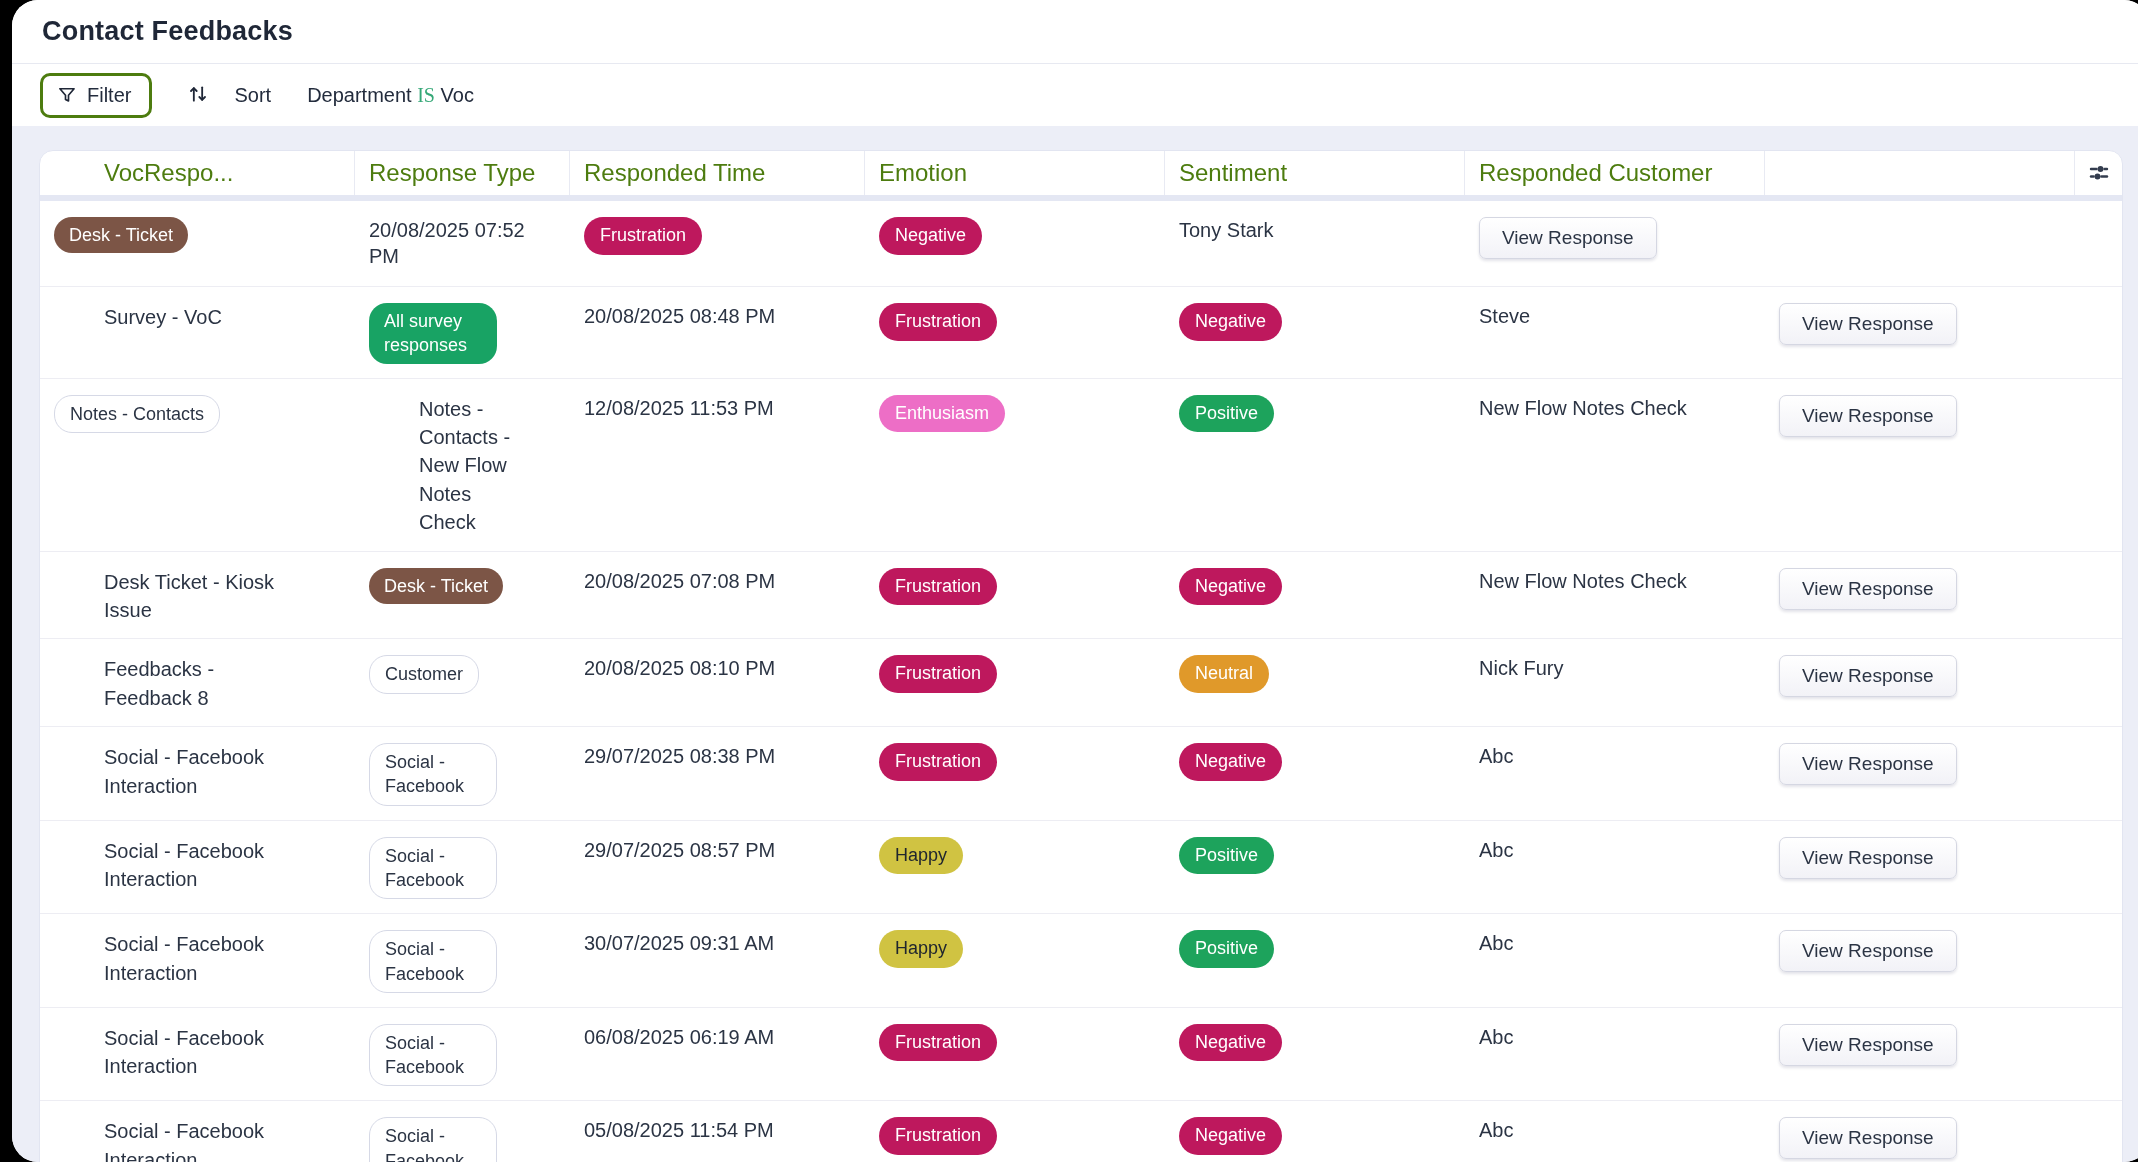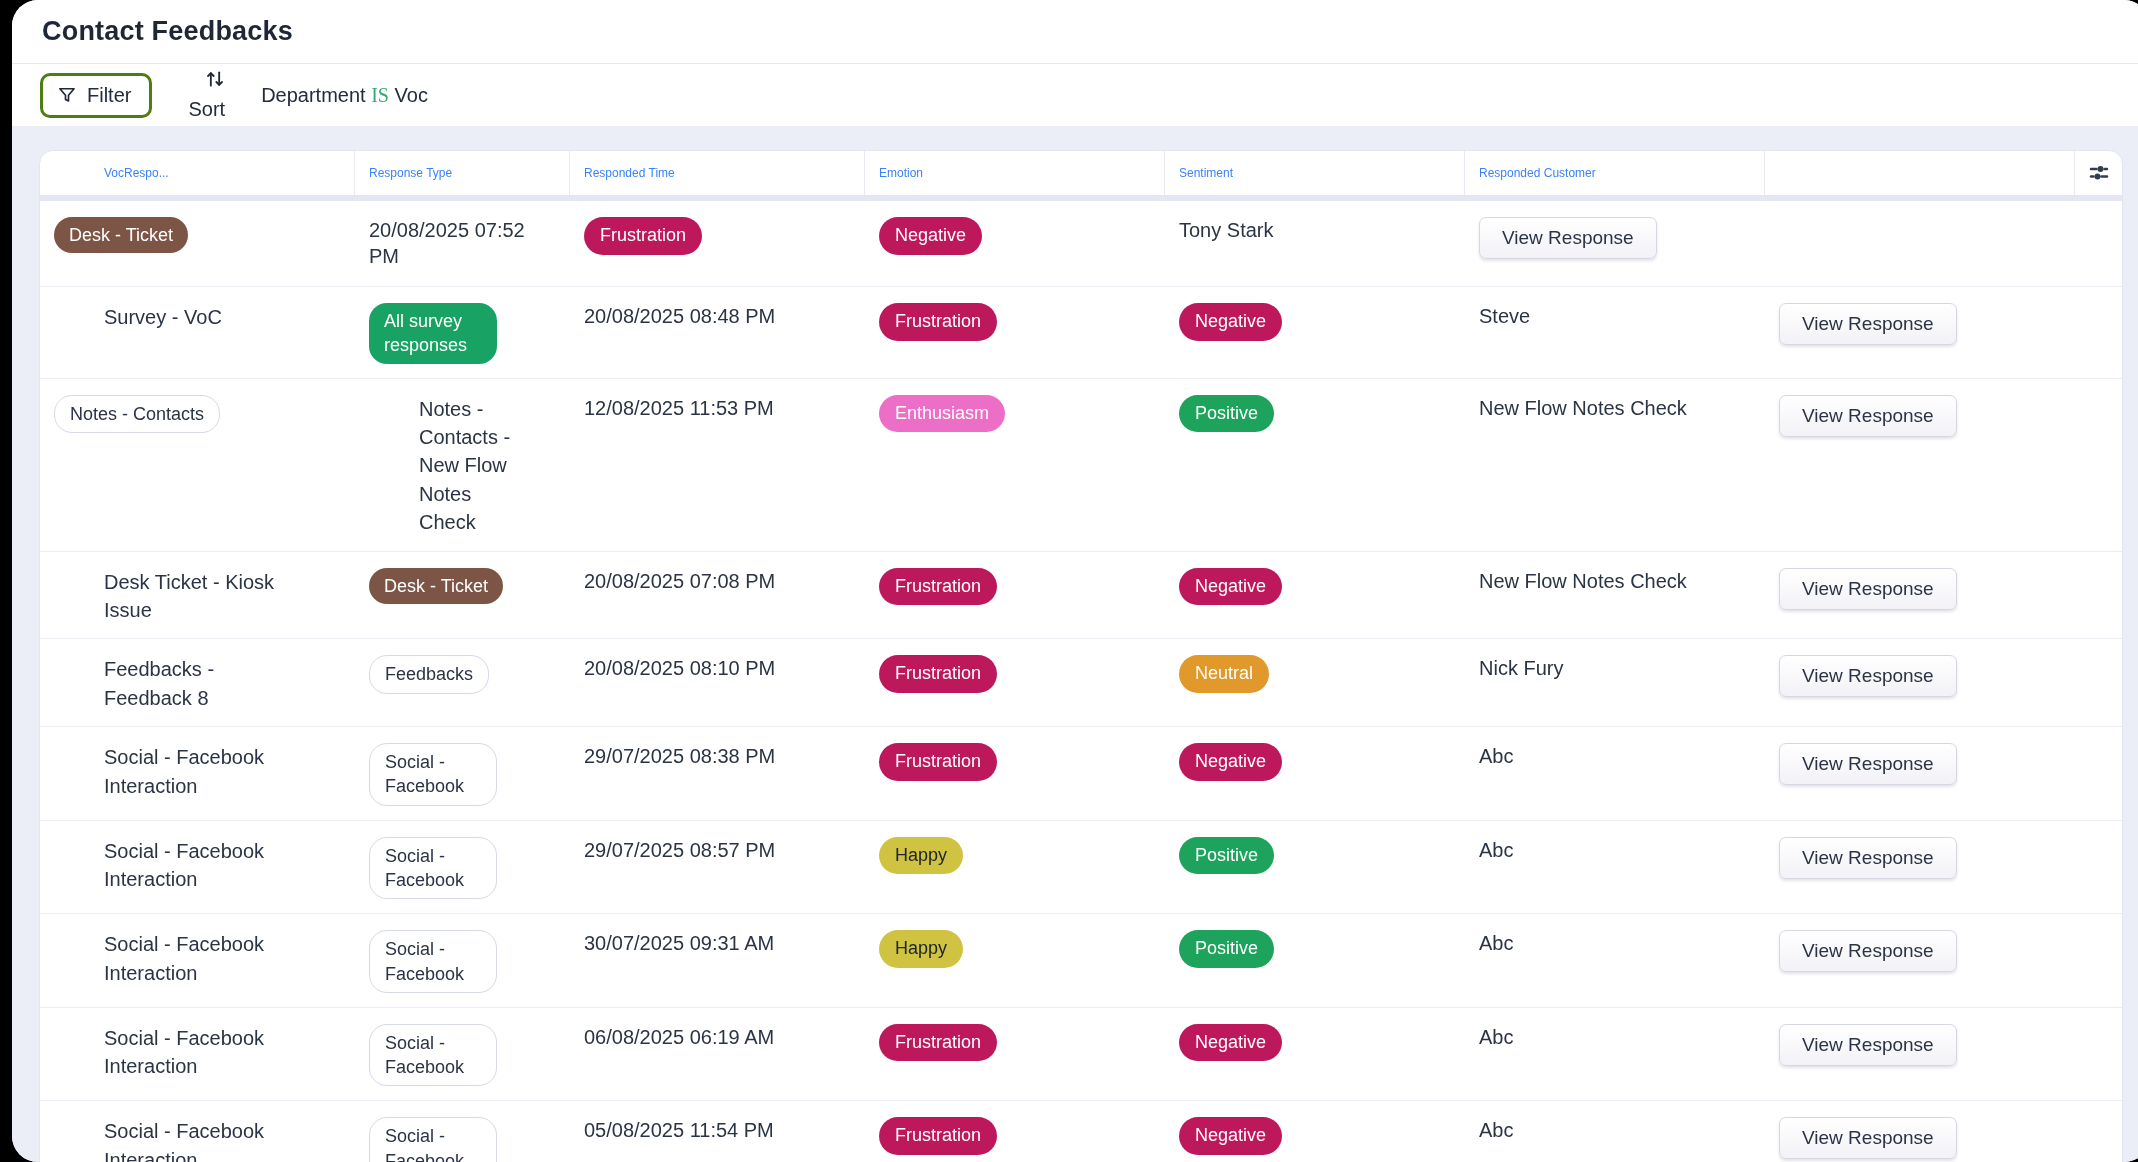--- a/index.html
+++ b/index.html
@@ -11,35 +11,35 @@
   
   .titlebar { height:64px; display:flex; align-items:center; padding-left:30px;
               border-bottom:1px solid #e7e9f1; background:#fff; }
   .title { font-size:27px; font-weight:700; color:#1f2737; letter-spacing:.2px; }
 
   
   .toolbar { height:62px; display:flex; align-items:center; gap:36px; padding-left:28px; background:#fff; }
   .filter-btn { display:flex; align-items:center; gap:10px; border:3px solid #4d7c0f;
                 border-radius:10px; padding:8px 18px 8px 14px; background:#fff; cursor:pointer; }
   .filter-btn span { font-size:20px; color:#232c3d; }
-  .sort-btn { display:flex; align-items:flex-end; gap:9px; cursor:pointer;flex-direction:column; }
+  .sort-btn { display:flex; align-items:flex-start; gap:26px; cursor:pointer; }
   .sort-btn span { font-size:20px; color:#232c3d; }
   .chip { font-size:20px; color:#232c3d; cursor:pointer; }
   .chip .op { color:#35a877;font-family:Liberation Serif, serif; }
 
   
   .table-area { position:absolute; left:0; right:0; top:126px; bottom:0; background:#eceef7; }
   .table-panel { position:absolute; left:27px; right:27px; top:24px; bottom:-20px;
                  background:#fff; border:1px solid #e2e5f1; border-radius:14px;
                  overflow:hidden; }
 
   .grid-row { display:grid; grid-template-columns:315px 215px 295px 300px 300px 300px 310px 1fr; }
 
   .thead { height:50px; border-bottom:6px solid #e4e7f3; }
-  .th { display:flex; align-items:center; padding-left:14px; font-size:12px; color:#3b82f6;
+  .th { display:flex; align-items:center; padding-left:14px; font-size:24px; color:#4d7c0f;
         border-right:1px solid #e8eaf3;text-align:right; }
   .th.first { padding-left:64px; }
   .th.last { border-right:none; justify-content:center; padding-left:0; }
 
   .row { border-bottom:1px solid #ededf3; min-height:86px; }
   .cell { padding:16px 14px 14px 14px; display:flex; align-items:flex-start; }
   .cell.first { padding-left:64px; padding-right:50px; }
   .voc-text { font-size:20px; line-height:1.42; color:#2b3444; }
   .time-text, .cust-text { font-size:20px; color:#2b3444; line-height:1.3; }
 
@@ -223,21 +223,21 @@
       <button class="view-btn">View Response</button>
     </div>
     <div class="cell"></div>
   </div>
 
   <div class="grid-row row">
     <div class="cell first">
       <span class="voc-text">Feedbacks - Feedback 8</span>
     </div>
     <div class="cell">
-      <span class="badge badge-outline">Feedbacks</span>
+      <span class="badge badge-outline">Customer</span>
     </div>
     <div class="cell">
       <span class="time-text">20/08/2025 08:10 PM</span>
     </div>
     <div class="cell">
       <span class="pill pill-red">Frustration</span>
     </div>
     <div class="cell">
       <span class="pill pill-orange">Neutral</span>
     </div>

